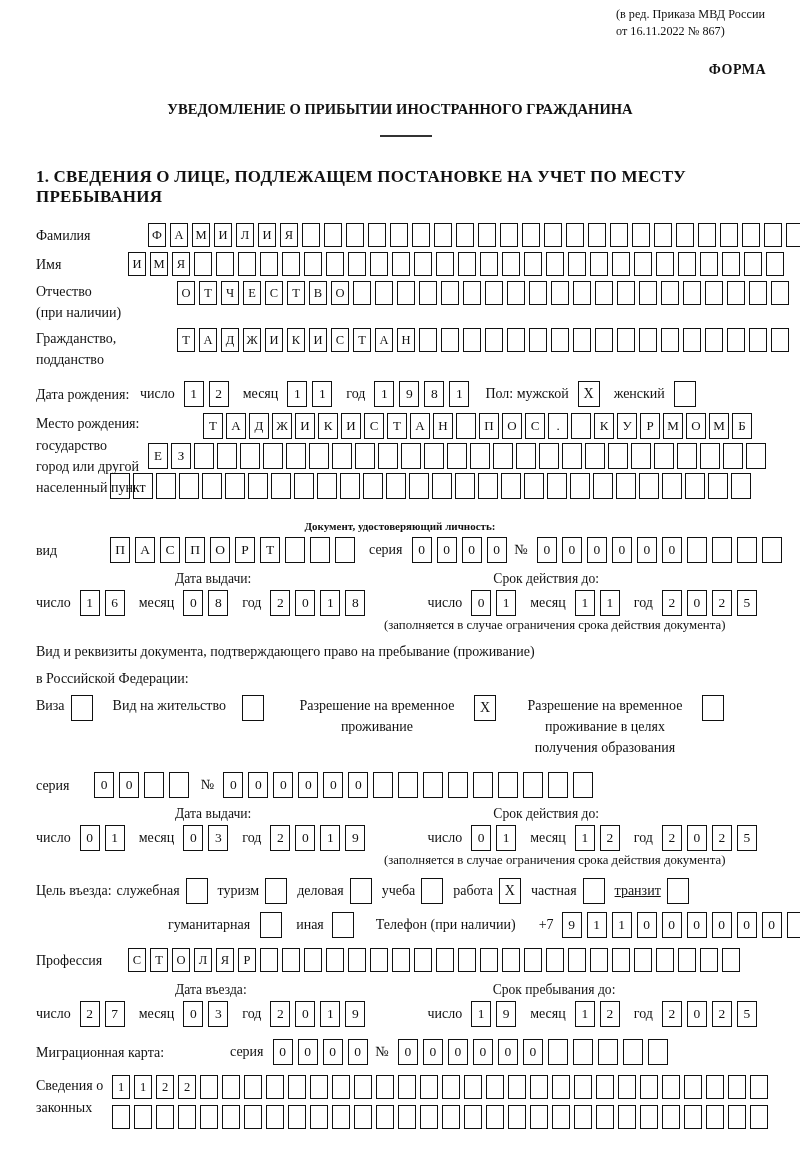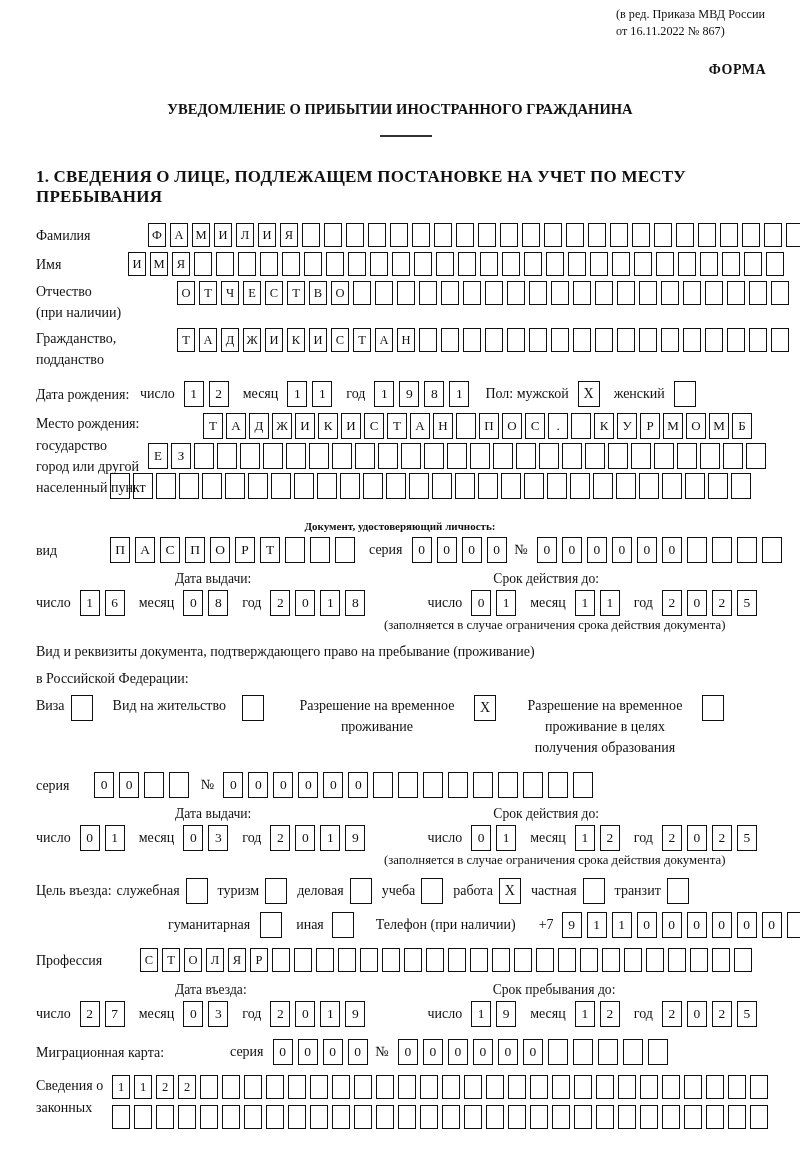--- a/index.html
+++ b/index.html
@@ -505,21 +505,21 @@
     <span class="dl" style="margin-left:10px; margin-right:6px;">туризм</span>
     <span class="checkbox"></span>
     <span class="dl" style="margin-left:10px; margin-right:6px;">деловая</span>
     <span class="checkbox"></span>
     <span class="dl" style="margin-left:10px; margin-right:6px;">учеба</span>
     <span class="checkbox"></span>
     <span class="dl" style="margin-left:10px; margin-right:6px;">работа</span>
     <span class="checkbox">X</span>
     <span class="dl" style="margin-left:10px; margin-right:6px;">частная</span>
     <span class="checkbox"></span>
-    <span class="dl" style="margin-left:10px; margin-right:6px;">транзит</span>
+    <span class="dl" style="margin-left:10px; margin-right:6px;text-decoration:underline;">транзит</span>
     <span class="checkbox"></span>
   </div>
 
   <div class="line" style="margin-top:8px;">
     <span style="margin-left:132px;">гуманитарная</span>
     <span class="checkbox" style="margin-left:10px;"></span>
     <span class="dl" style="margin-left:14px; margin-right:8px;">иная</span>
     <span class="checkbox"></span>
     <span class="dl" style="margin-left:22px;">Телефон (при наличии)</span>
     <span style="margin-left:14px; margin-right:8px;">+7</span>
@@ -530,21 +530,21 @@
         <span class="cell">0</span>
         <span class="cell">0</span>
         <span class="cell">0</span>
         <span class="cell">0</span>
         <span class="cell">0</span>
         <span class="cell">0</span>
         <span class="cell"></span>
       </span>
   </div>
 
-  <div class="line" style="margin-top:10px;gap:12px;">
+  <div class="line" style="margin-top:10px;">
     <span class="flabel w92">Профессия</span>
     <span class="cells">
         <span class="cell">С</span>
         <span class="cell">Т</span>
         <span class="cell">О</span>
         <span class="cell">Л</span>
         <span class="cell">Я</span>
         <span class="cell">Р</span>
         <span class="cell"></span>
         <span class="cell"></span>

